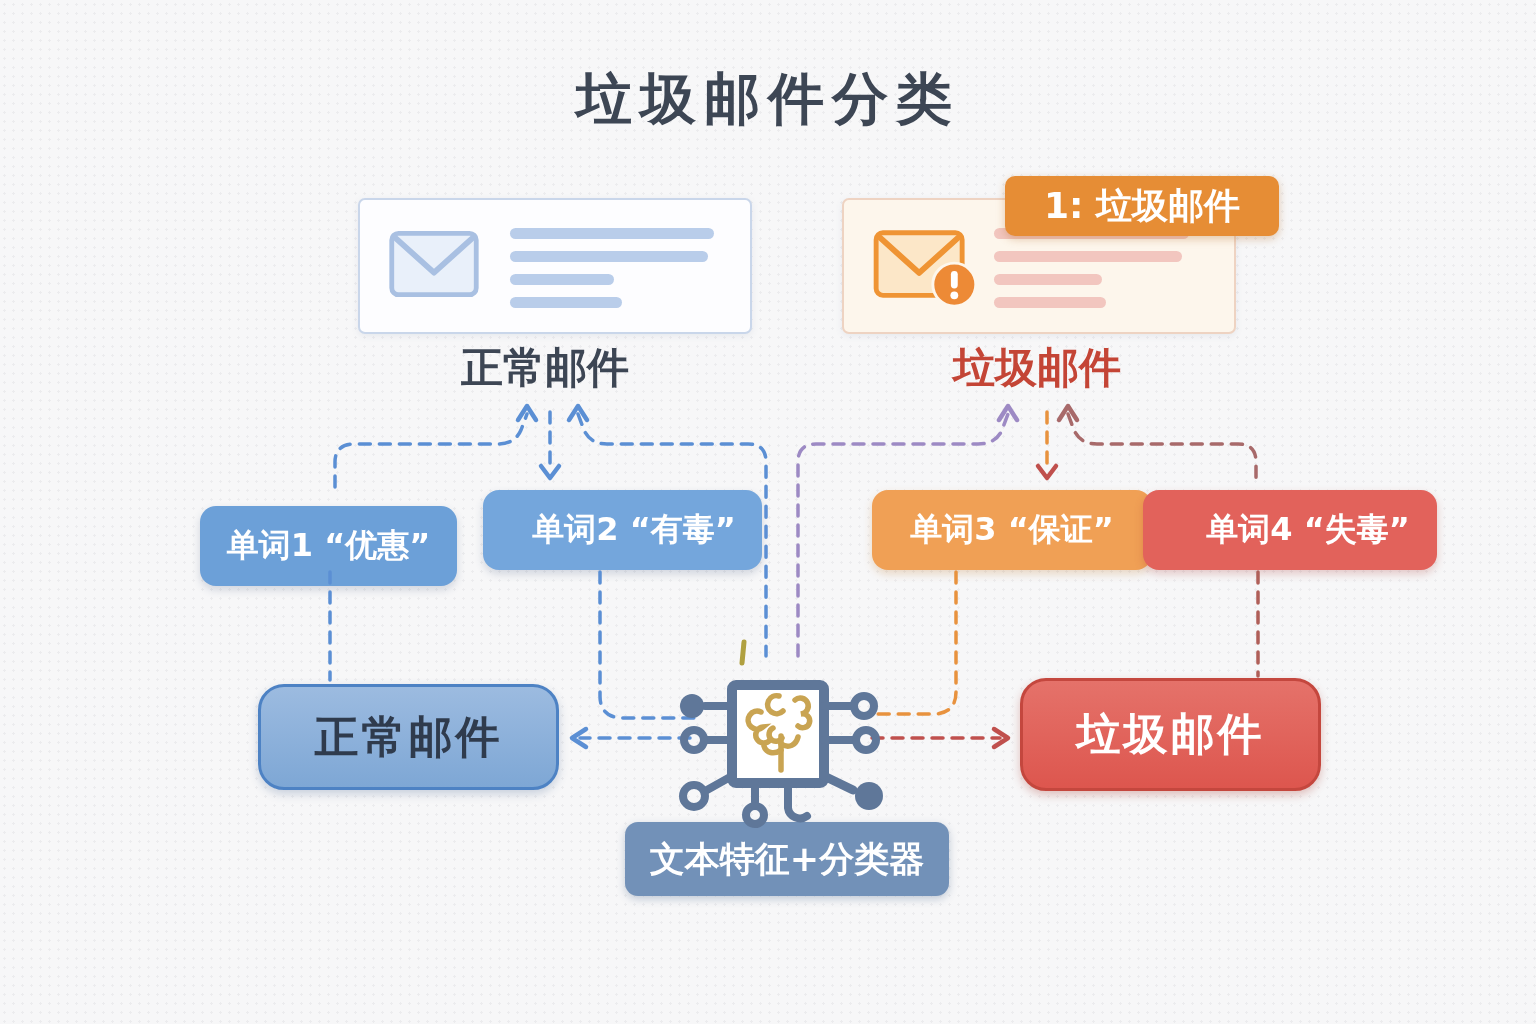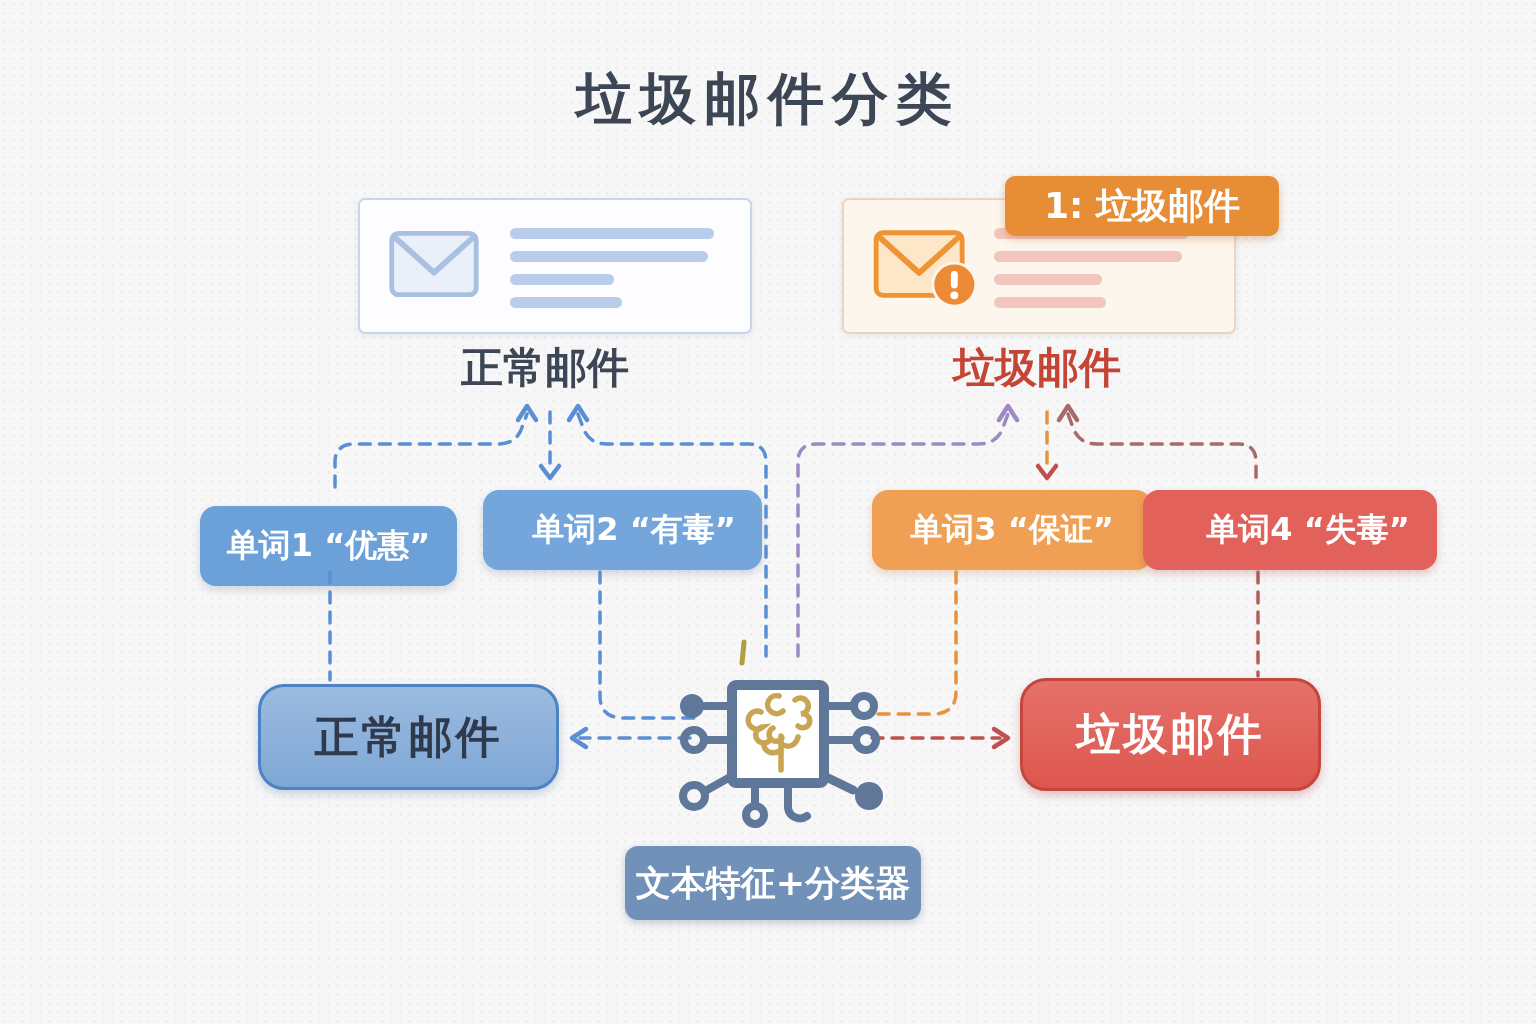--- a/index.html
+++ b/index.html
@@ -57,21 +57,21 @@
     background:linear-gradient(#9cbbe0,#7ea7d5);border:3px solid #4d82c4;color:#2f3b4d;
     box-shadow:0 4px 10px rgba(60,90,140,.25);
   }
   .obox.spam{
     left:1020px;top:678px;width:295px;height:107px;
     background:linear-gradient(#e5726a,#dd564e);border:3px solid #c4473e;color:#fff;
     box-shadow:0 4px 10px rgba(170,60,50,.30);
   }
   
   .banner{
-    left:625px;top:846px;width:296px;height:74px;border-radius:13px;
+    left:625px;top:822px;width:324px;height:74px;border-radius:13px;
     background:#7291b8;display:flex;align-items:center;justify-content:center;
     color:#fff;font-size:35px;font-weight:bold;z-index:2;
     box-shadow:0 3px 8px rgba(70,100,140,.30);
   }
   .layer-svg{left:0;top:0;z-index:1;pointer-events:none;}
   .chipwrap{left:655px;top:628px;z-index:3;}
 </style>
 </head>
 <body>
 

